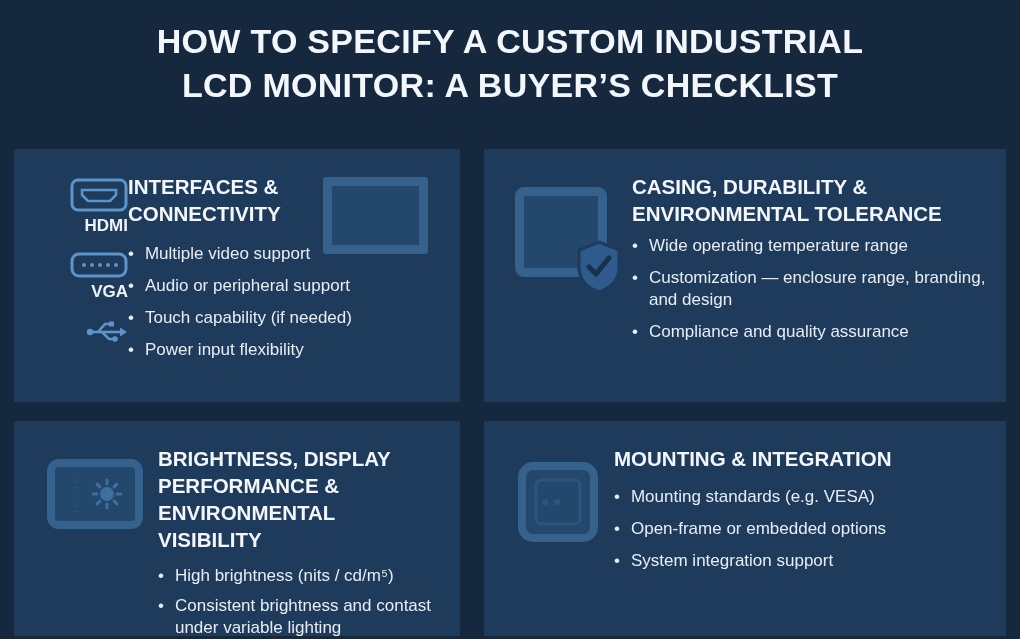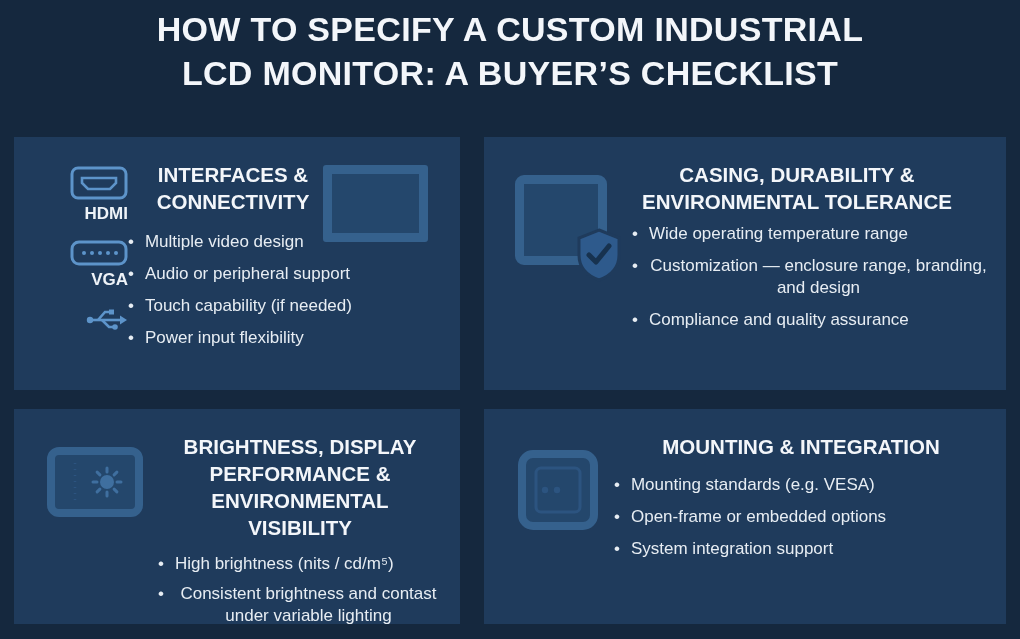--- a/index.html
+++ b/index.html
@@ -5,21 +5,21 @@
   * { margin:0; padding:0; box-sizing:border-box; }
   html, body { width:1020px; height:639px; }
   body {
     background:#15283e;
     font-family:"Liberation Sans", sans-serif;
     color:#e8edf3;
     overflow:hidden;
   }
   .title {
     text-align:center;
-    padding-top:8px;
+    padding-top:20px;
     font-size:34px;
     line-height:1.28;
     font-weight:700;
     color:#f3f6fa;
     letter-spacing:0.3px;
   }
   .grid {
     display:grid;
     grid-template-columns:446px 522px;
     grid-template-rows:253px 215px;
@@ -75,21 +75,21 @@
     width:105px; height:77px;
     border:9px solid #35618d;
     background:#24476c;
     border-radius:3px;
   }
   
   .icon-col { flex-shrink:0; display:flex; justify-content:center; }
   .card2 .icon-col { width:130px; padding-top:38px; }
   .card3 .icon-col { width:112px; padding-top:40px; }
   .card4 .icon-col { width:126px; padding-top:38px; }
-  .content { flex:1; padding-top:24px;text-align:center; }
+  .content { flex:1; padding-top:24px; }
   .card2 h2 { max-width:330px; margin-bottom:8px; }
   .card3 h2 { margin-bottom:14px; }
   .card4 h2 { max-width:300px; margin-bottom:12px; }
   .card4 .bullet { margin-bottom:8px; }
   .card4 .b-wrap { max-width:292px; }
   .monitor-shield { position:relative; width:104px; height:104px; }
   .monitor-box {
     width:92px; height:90px;
     border:9px solid #35618d;
     border-radius:9px;
@@ -133,21 +133,21 @@
           <rect x="23" y="4.5" width="5" height="5" fill="#5d94ca"></rect>
           <path d="M16 15 L23 22 L27 22" fill="none" stroke="#5d94ca" stroke-width="2.6"></path>
           <circle cx="29" cy="22" r="2.8" fill="#5d94ca"></circle>
         </svg>
       </div>
       <div class="content">
         <h2>INTERFACES &amp; CONNECTIVITY</h2>
         <div class="monitor-frame"></div>
         <ul>
           <li class="bullet">
-              <span class="b-wrap">Multiple video design</span>
+              <span class="b-wrap">Multiple video support</span>
             </li>
           <li class="bullet">
               <span class="b-wrap">Audio or peripheral support</span>
             </li>
           <li class="bullet">
               <span class="b-wrap">Touch capability (if needed)</span>
             </li>
           <li class="bullet">
               <span class="b-wrap">Power input flexibility</span>
             </li>

